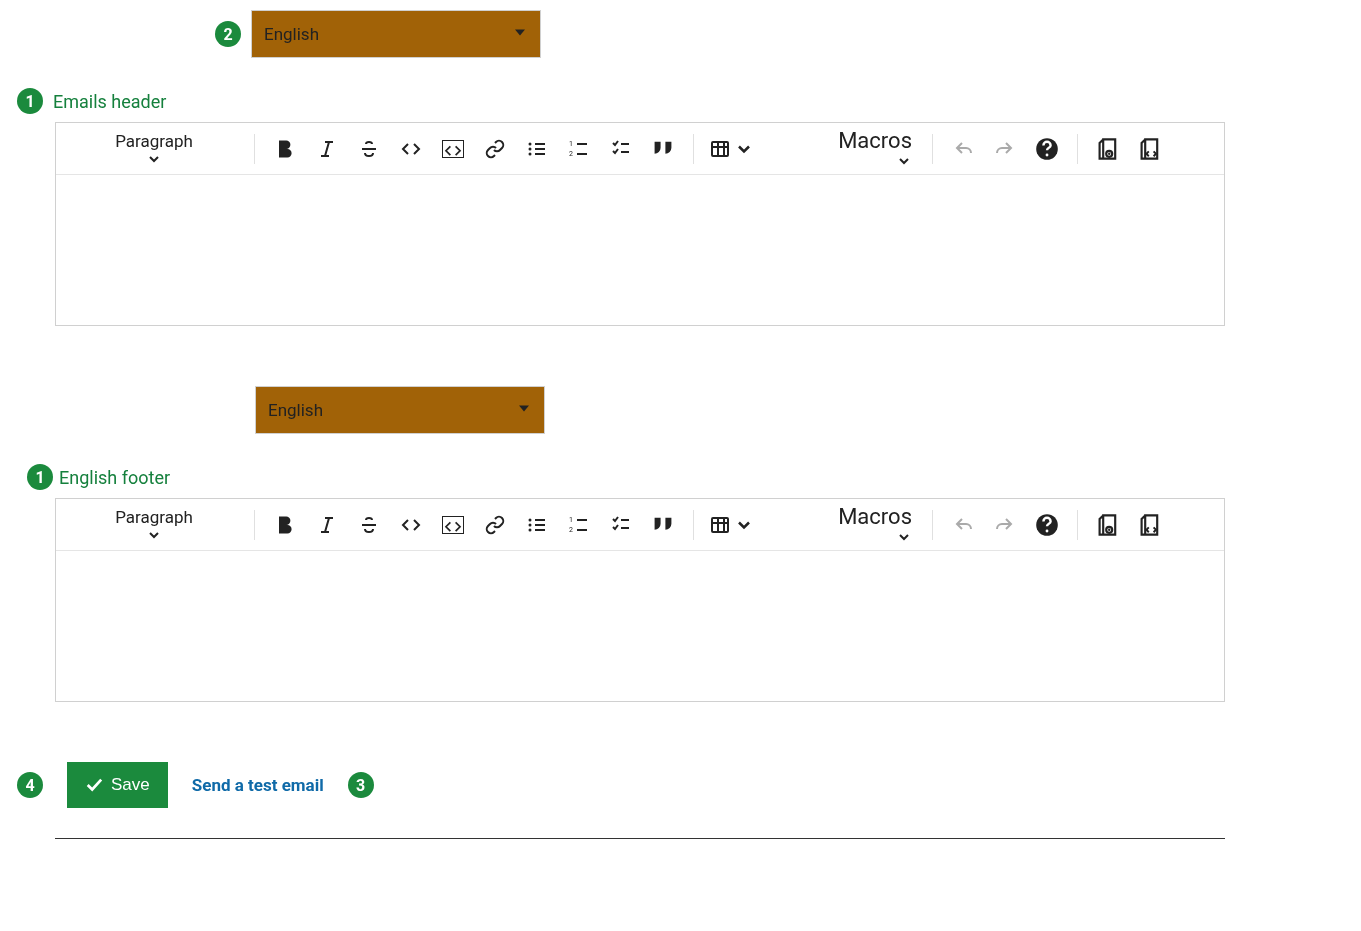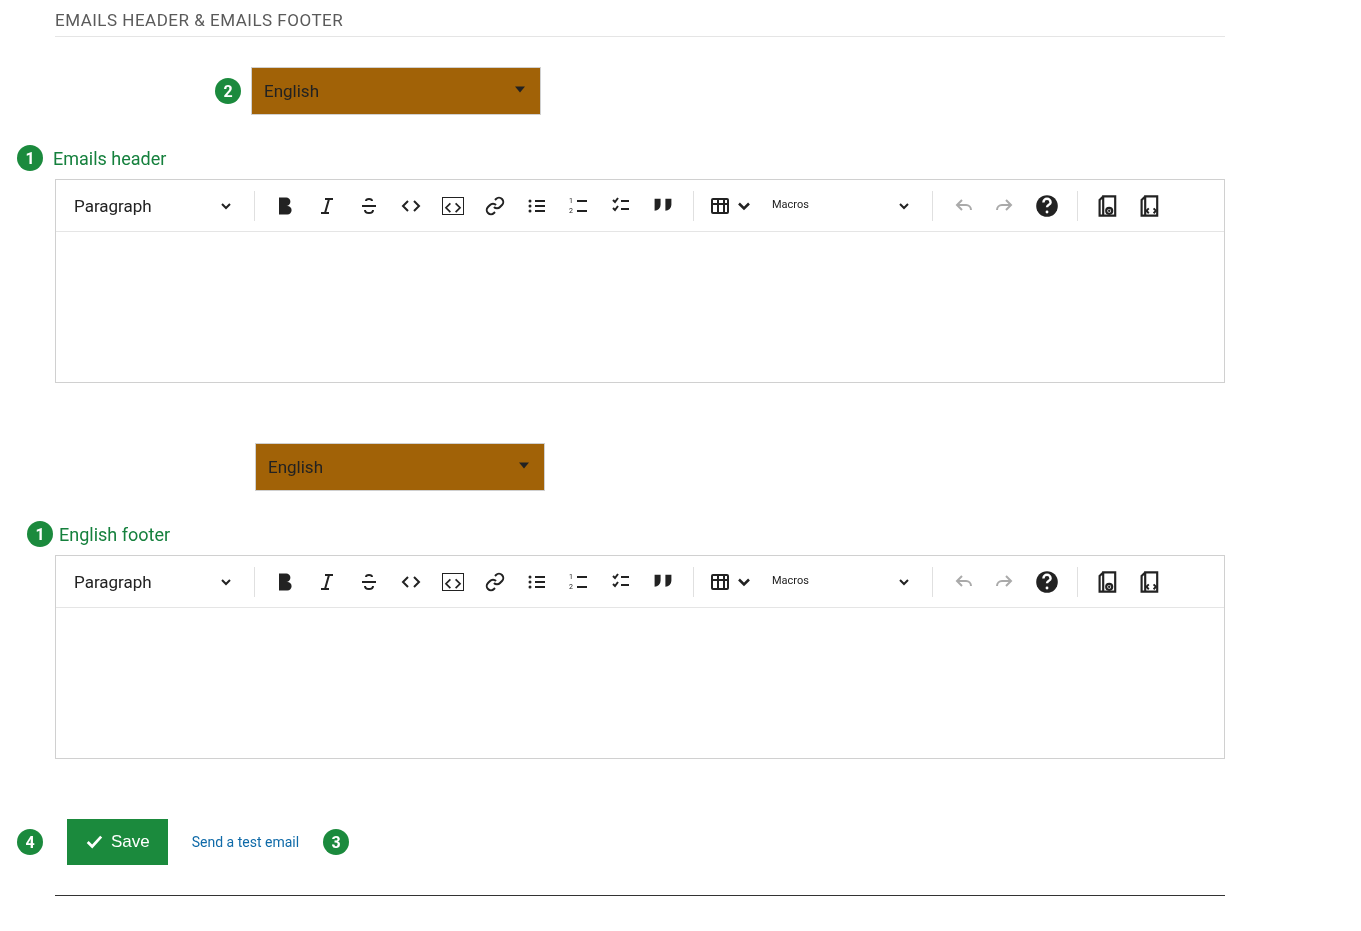--- a/index.html
+++ b/index.html
@@ -109,29 +109,31 @@
   .tb-btn svg { width: 20px; height: 20px; }
   .tb-btn.big svg { width: 24px; height: 24px; }
   .paragraph-select {
     display: flex;
     align-items: center;
     justify-content: space-between;
     width: 180px;
     padding: 0 10px;
     font-size: 17px;
     cursor: pointer;
+    flex-direction: column;
   }
   .macros-select {
     display: flex;
-    align-items: flex-start;
+    align-items: flex-end;
     justify-content: space-between;
     width: 160px;
     padding: 0 10px;
-    font-size: 11px;
+    font-size: 22px;
     cursor: pointer;
+    flex-direction: column;
   }
   .editor-area {
     min-height: 150px;
     padding: 10px;
     outline: none;
   }
   .actions-row {
     display: flex;
     align-items: center;
     gap: 24px;
@@ -147,22 +149,22 @@
     color: #fff;
     border: none;
     font-size: 17px;
     padding: 20px 18px;
     cursor: pointer;
     height: 46px;
   }
   .save-btn svg { width: 18px; height: 18px; }
   .link-btn {
     color: #0f6aa8;
-    font-weight: 400;
-    font-size: 14px;
+    font-weight: 700;
+    font-size: 17px;
     cursor: pointer;
     text-align: right;
   }
   .bottom-rule {
     border-top: 1px solid #333;
     margin-top: 10px;
   }
   .codeblock-box {
     border: 1.5px solid #222;
     padding: 1px;
@@ -240,21 +242,20 @@
         <path d="M9 12l-2 2 2 2M13 12l2 2-2 2" fill="none" stroke="currentColor" stroke-width="1.6"></path>
       </g>
     <g id="i-check">
         <path d="M3 10l5 5L18 4" fill="none" stroke="currentColor" stroke-width="3"></path>
       </g>
   </defs>
 </svg>
 
 <div class="page">
 
-  <div class="section-title">EMAILS HEADER &amp; EMAILS FOOTER</div>
 
   <div class="lang-row">
     <span class="badge">2</span>
     <div class="select-wrap">
       <div class="select">
         <span>English</span>
       </div>
       <span class="select-caret"><svg width="14" height="14" viewBox="0 0 14 14">
             <use href="#i-caret-down"></use>
           </svg></span>

